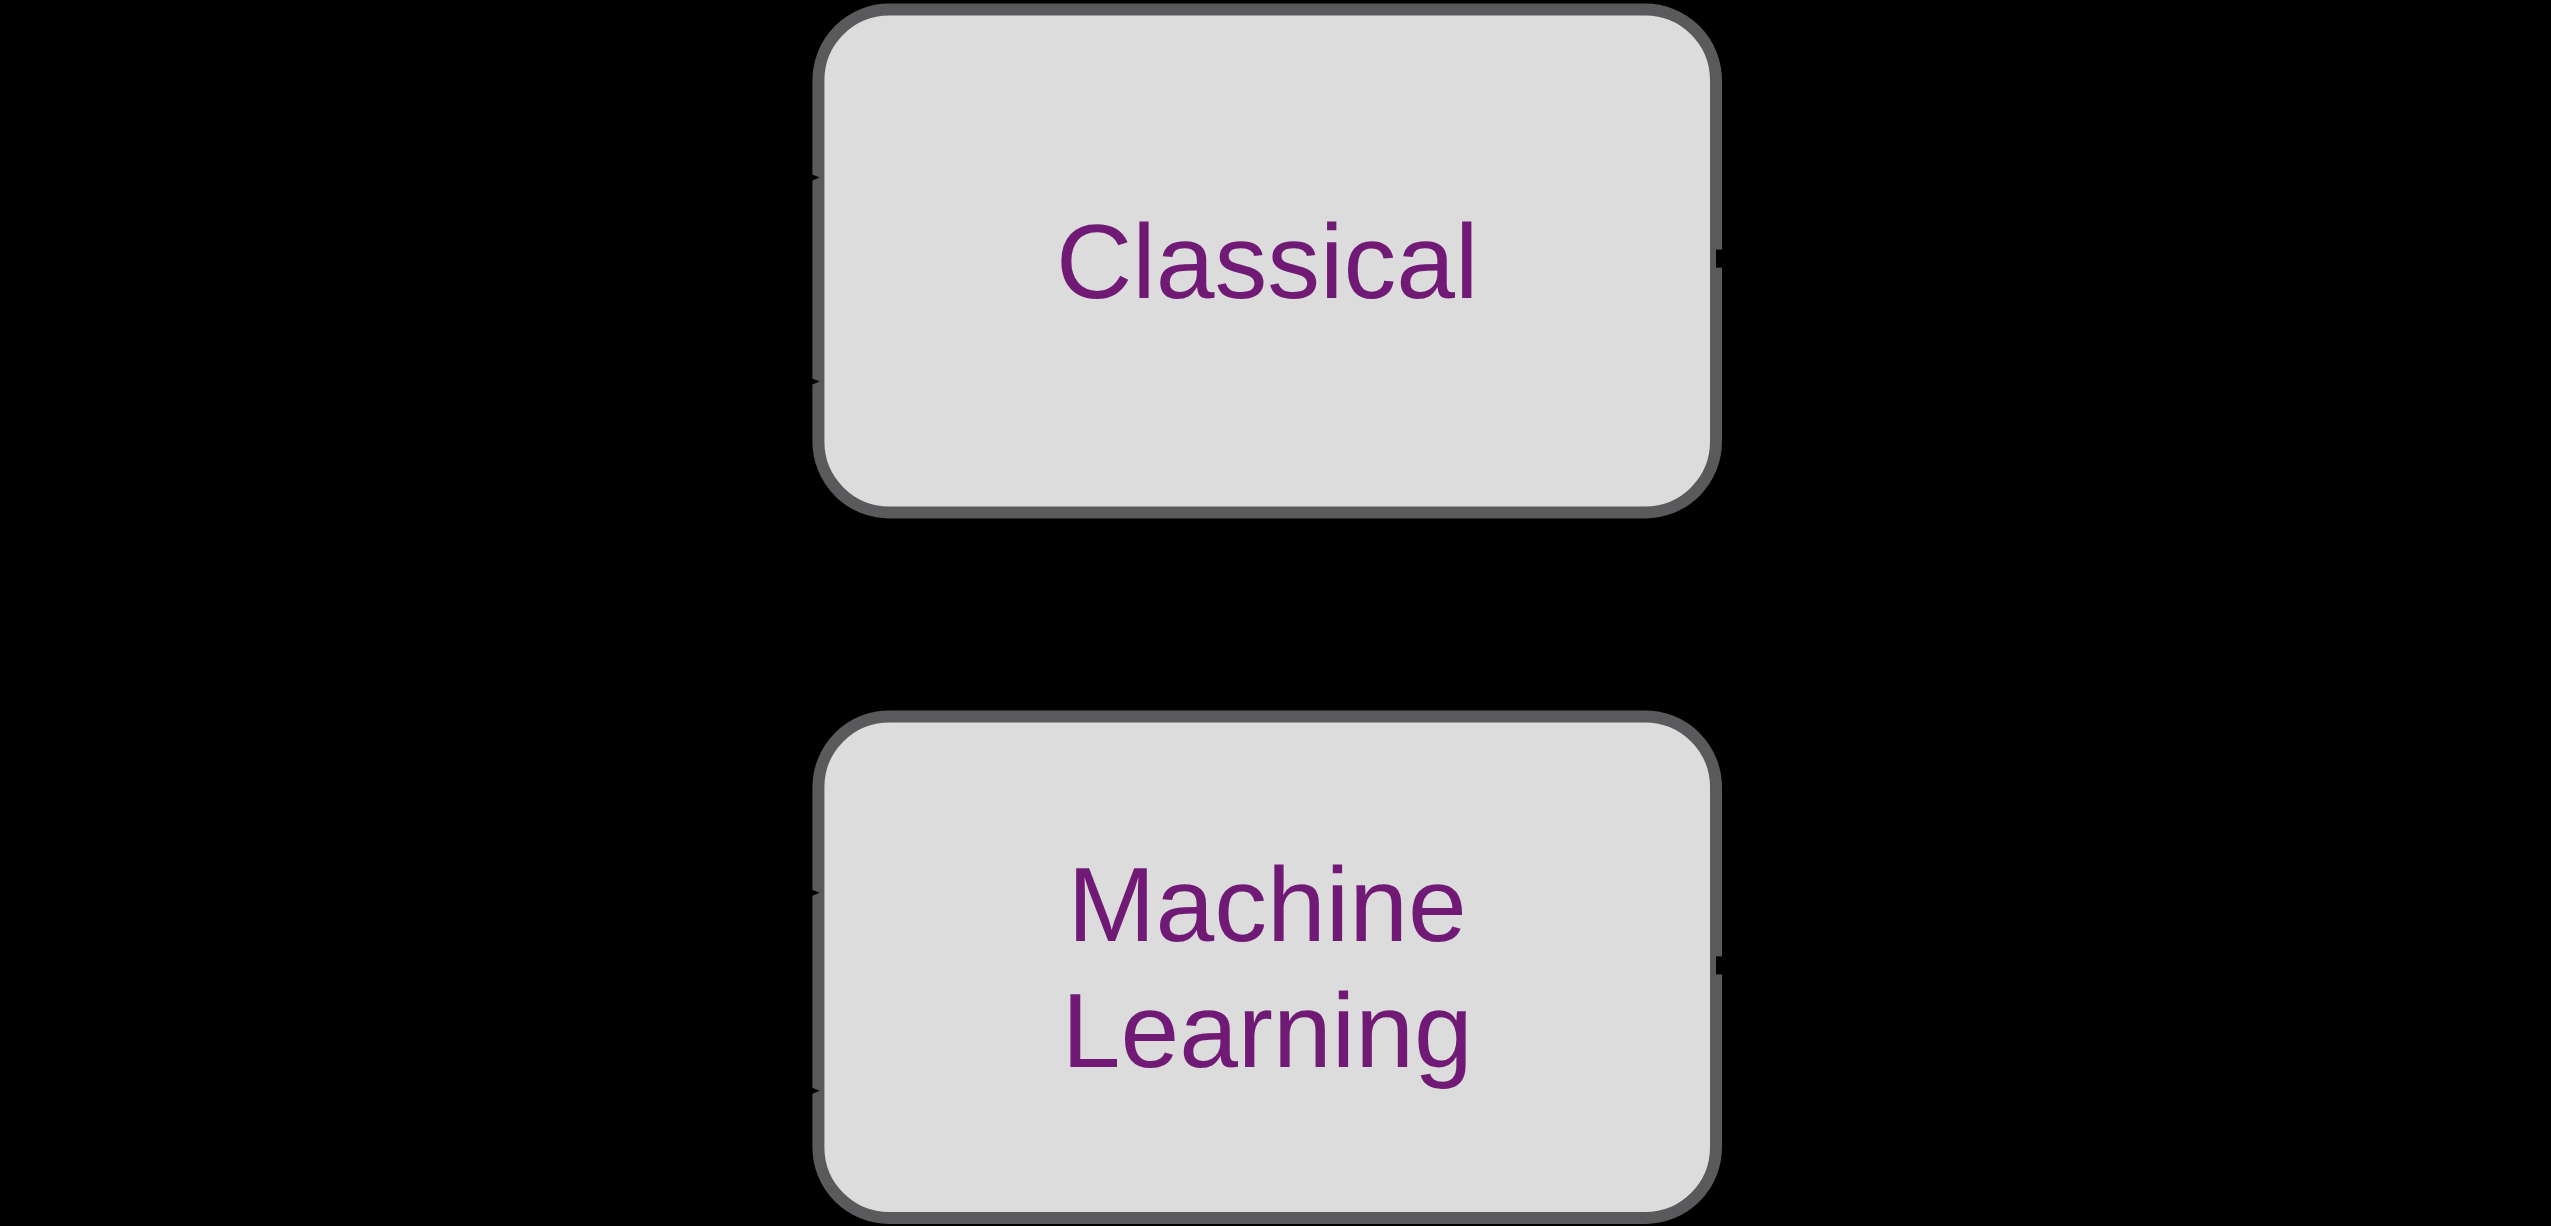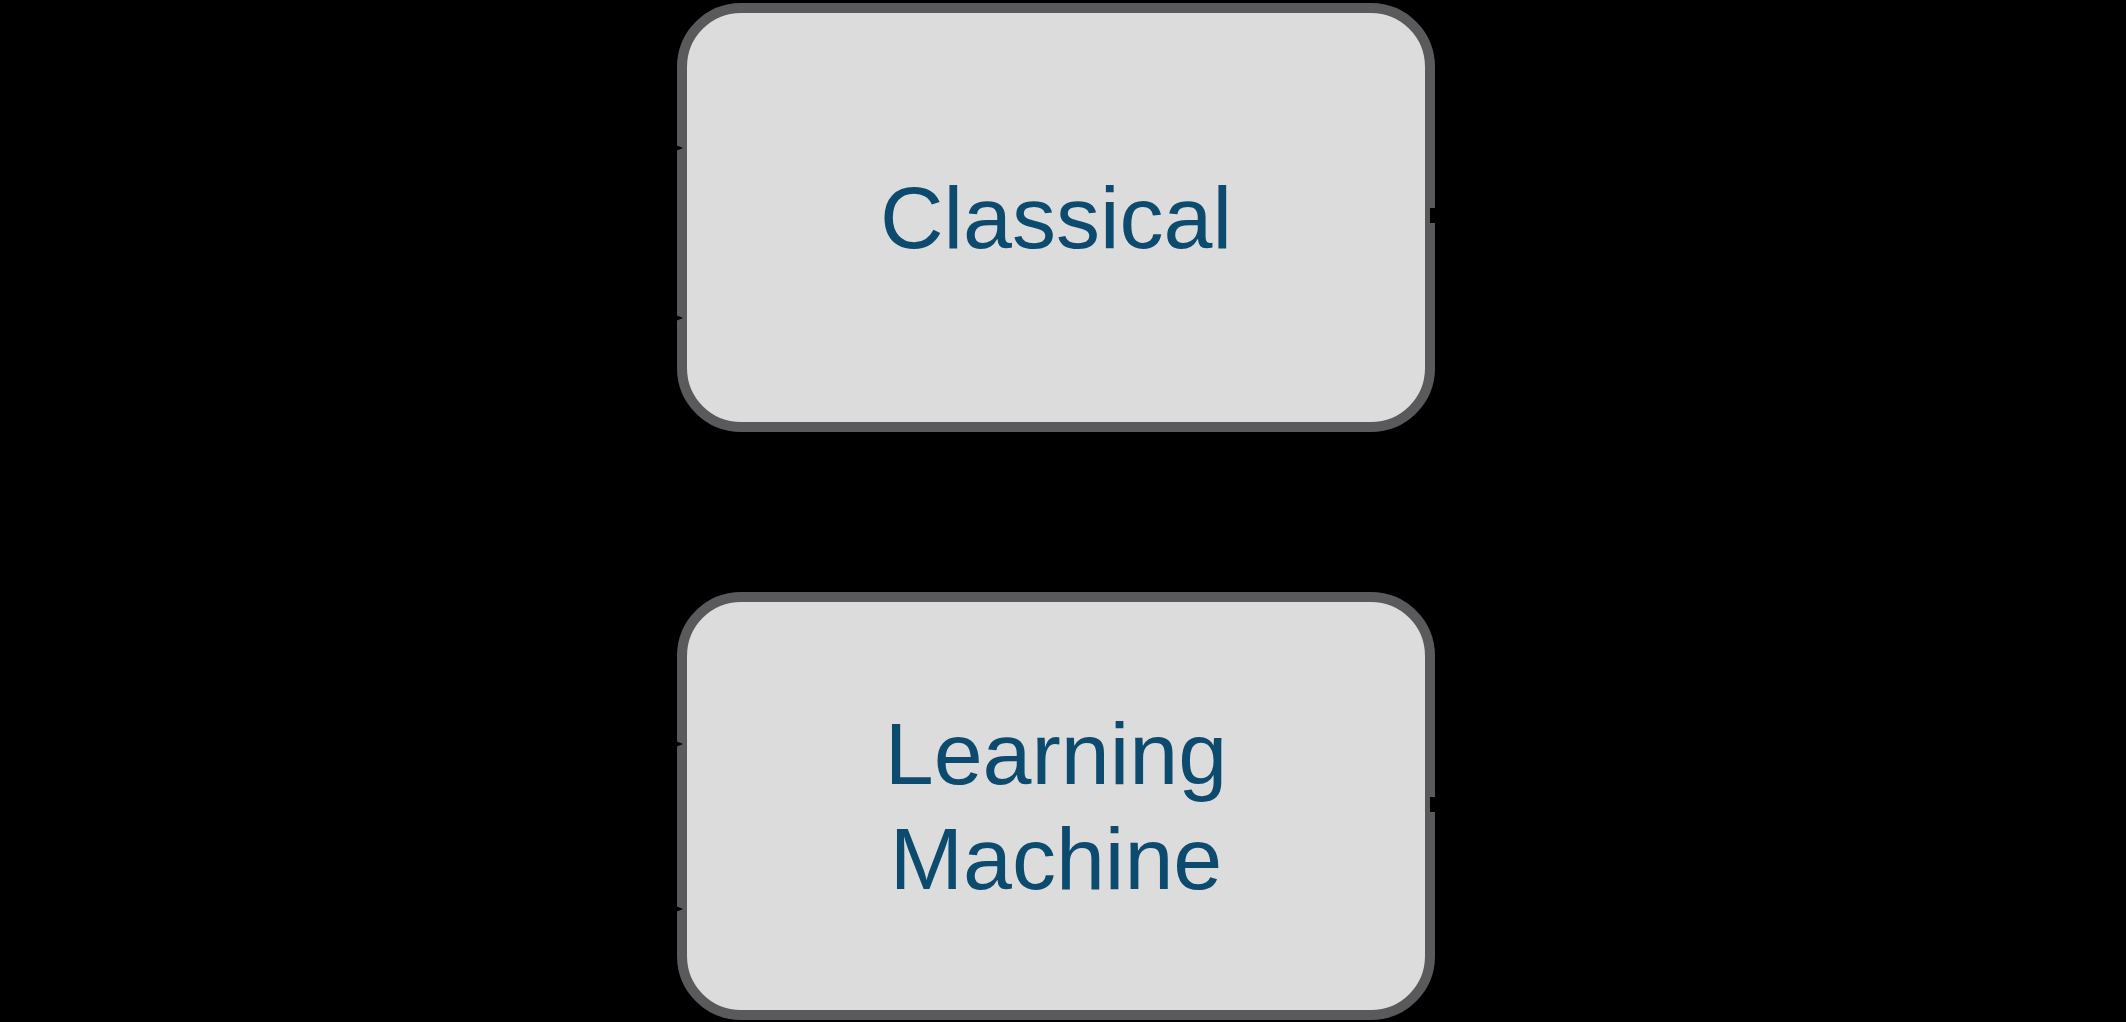--- a/index.html
+++ b/index.html
@@ -25,21 +25,21 @@
     border: 10px solid #5a5a5c;
     border-radius: 64px;
     display: flex;
     align-items: center;
     justify-content: center;
   }
   .node-classical { top: 3px; }
   .node-ml { top: 592px; height: 428px; }
   .node-label {
     text-align: center;
-    color: #0c4a6e;
+    color: #701a75;
     font-size: 88px;
     line-height: 105px;
     font-weight: 400;
   }
   .node-label span { display: block; }
   .arrowhead {
     position: absolute;
     width: 0;
     height: 0;
     border-top: 7px solid transparent;
@@ -67,22 +67,22 @@
 <div class="canvas">
 
   <div class="node node-classical">
     <div class="node-label">
       <span>Classical</span>
     </div>
   </div>
 
   <div class="node node-ml">
     <div class="node-label">
+      <span>Machine</span>
       <span>Learning</span>
-      <span>Machine</span>
     </div>
   </div>
 
   <div class="arrowhead ah-1"></div>
   <div class="arrowhead ah-2"></div>
   <div class="arrowhead ah-3"></div>
   <div class="arrowhead ah-4"></div>
 
   <div class="stub stub-1"></div>
   <div class="stub stub-2"></div>

